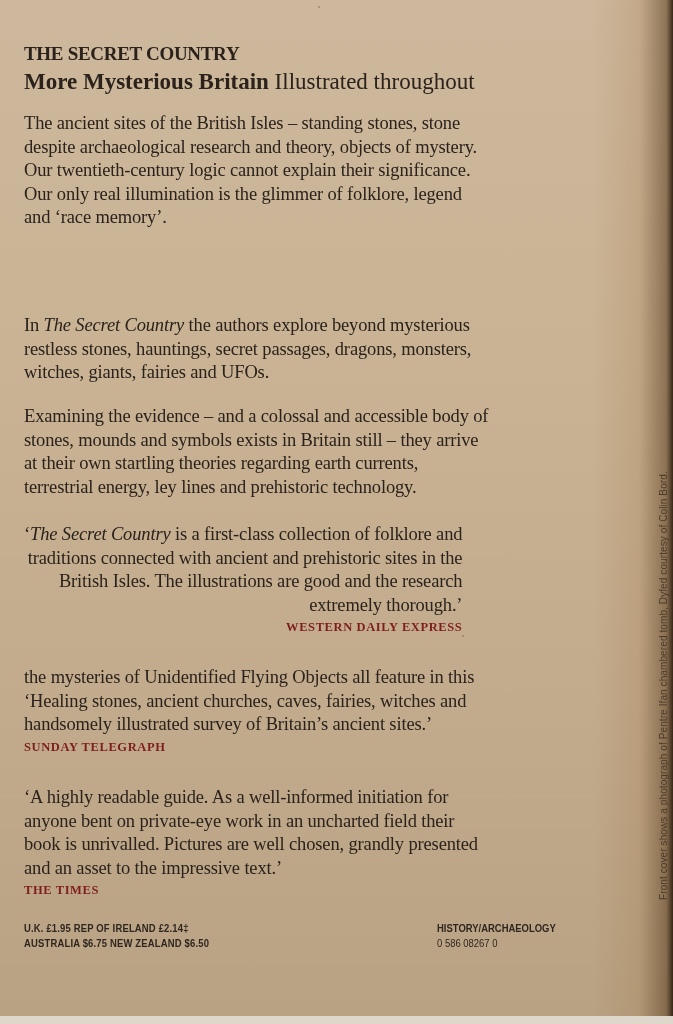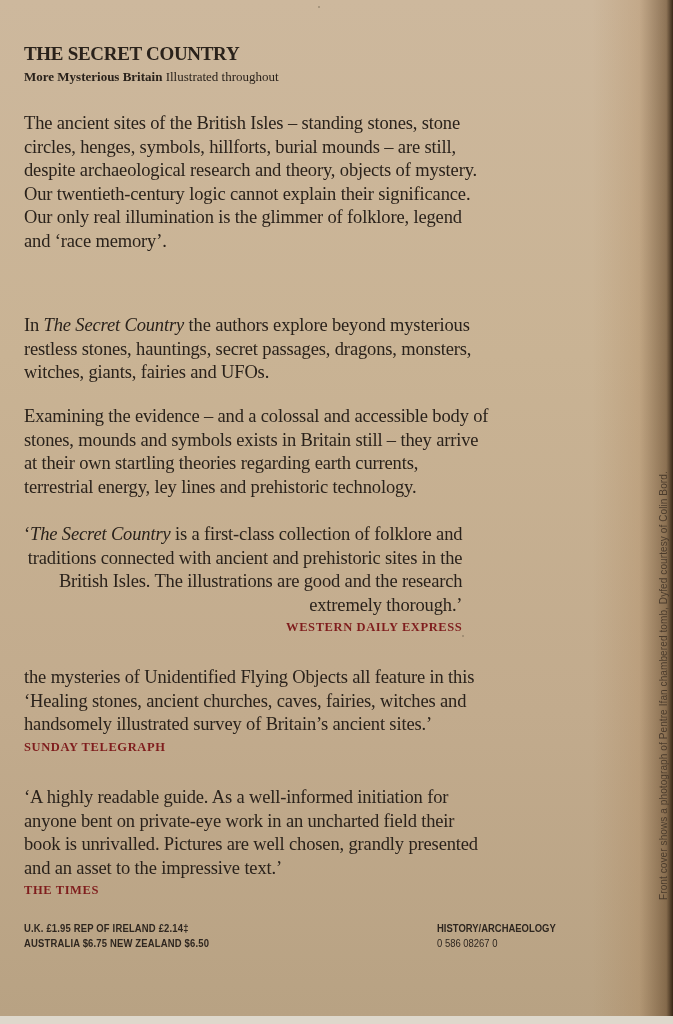--- a/index.html
+++ b/index.html
@@ -42,21 +42,21 @@
       left: 0;
       font-size: 19px;
       font-weight: bold;
       letter-spacing: -0.3px;
       white-space: nowrap;
     }
     .subtitle {
       position: absolute;
       top: 69px;
       left: 0;
-      font-size: 13px;
+      font-size: 23px;
       white-space: nowrap;
     }
     .subtitle .bold { font-weight: bold; }
     .para {
       position: absolute;
       left: 0;
       font-size: 18.5px;
       line-height: 23.5px;
       letter-spacing: -0.15px;
       white-space: nowrap;
@@ -133,21 +133,20 @@
 <div class="content">
 
   <div class="title">THE SECRET COUNTRY</div>
 
   <div class="subtitle">
     <span class="bold">More Mysterious Britain</span><span> Illustrated throughout</span>
   </div>
 
   <div class="para" style="top:112px;">
     <span class="line">The ancient sites of the British Isles – standing stones, stone</span>
-    <span class="line">circles, henges, symbols, hillforts, burial mounds – are still,</span>
     <span class="line">despite archaeological research and theory, objects of mystery.</span>
     <span class="line">Our twentieth-century logic cannot explain their significance.</span>
     <span class="line">Our only real illumination is the glimmer of folklore, legend</span>
     <span class="line">and ‘race memory’.</span>
   </div>
 
   <div class="para" style="top:278px;margin-top:36px;">
     <span class="line"><span>In </span><i>The Secret Country</i><span> the authors explore beyond mysterious</span></span>
     <span class="line">restless stones, hauntings, secret passages, dragons, monsters,</span>
     <span class="line">witches, giants, fairies and UFOs.</span>

